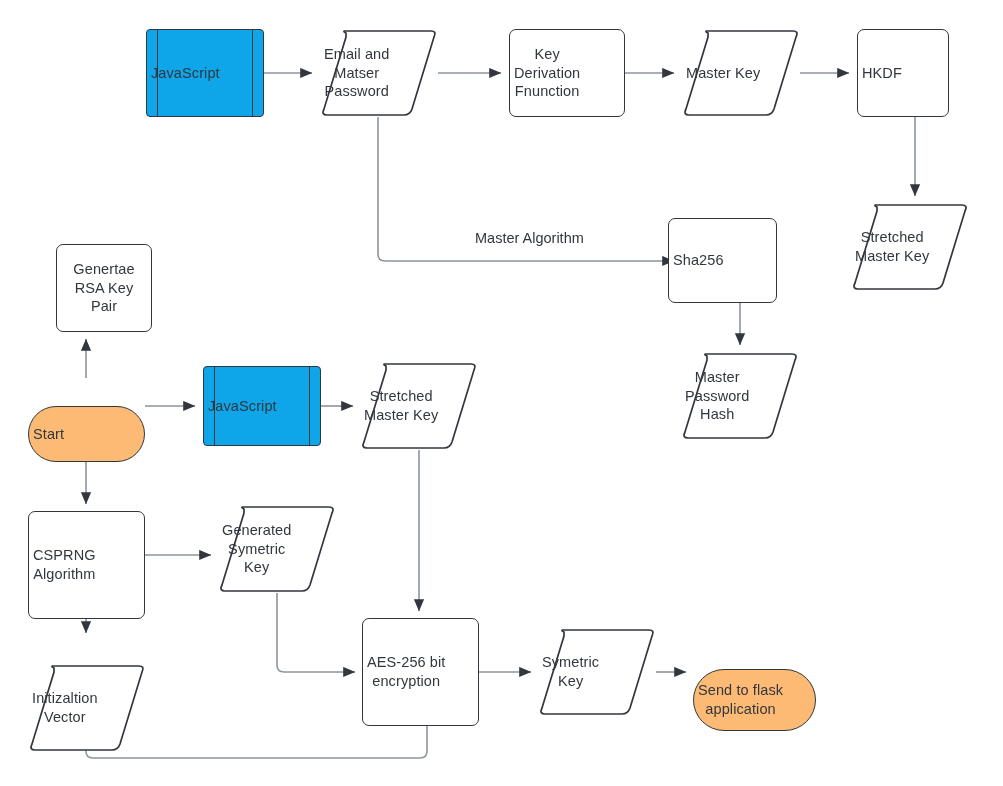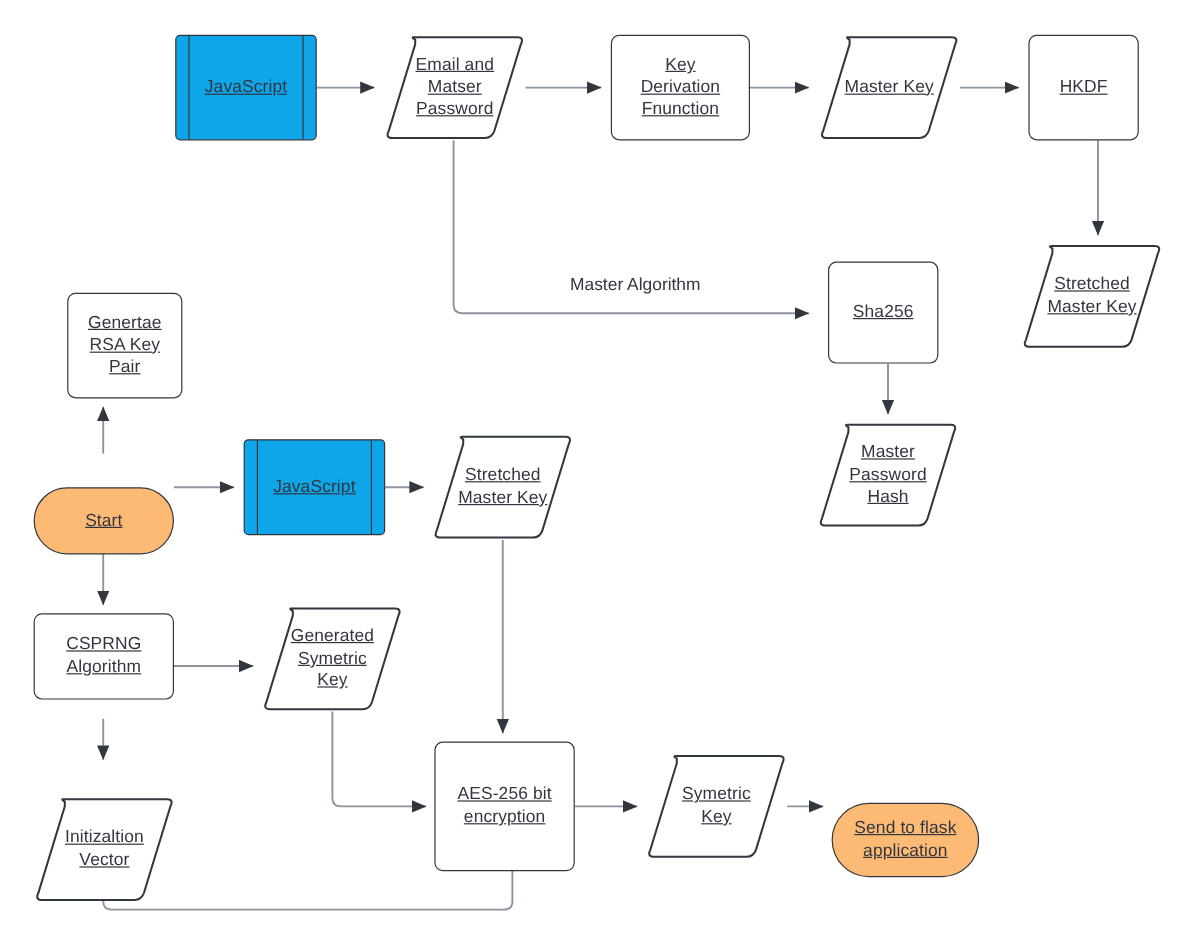--- a/index.html
+++ b/index.html
@@ -23,28 +23,26 @@
     left: 0;
     top: 0;
     width: 1003px;
     height: 786px;
   }
   .node {
     position: absolute;
     box-sizing: border-box;
     display: flex;
     align-items: center;
-    justify-content: center;
     text-align: center;
     color: #32373f;
     font-size: 14.5px;
     line-height: 1.28;
     letter-spacing: 0.1px;
     z-index: 3;
-    text-decoration: underline;
   }
   .node .label {
     position: relative;
     z-index: 4;
     padding: 0 4px;
     white-space: pre-line;
   }
   
   .shape-process {
     border: 1.7px solid #32373f;
@@ -176,21 +174,21 @@
   </div>
 
   <div class="node shape-data" style="left:851px; top:203px; width:118px; height:88px;">
     <svg viewBox="0 0 118 88" preserveAspectRatio="none">
       <path d="M26,4 Q22,2 25.6,2 L111,2 Q117,2 114,8 L92,80 Q90,86 84,86 L7,86 Q1,86 4,80 L26,8 Z" fill="#ffffff" stroke="#32373f" stroke-width="1.7" vector-effect="non-scaling-stroke"></path>
     </svg>
     <span class="label">Stretched
 Master Key</span>
   </div>
 
-  <div class="node shape-process" style="left:690px; top:218px; width:92px; height:85px;">
+  <div class="node shape-process" style="left:668px; top:218px; width:109px; height:85px;">
     <span class="label">Sha256</span>
   </div>
 
   <div class="node shape-data" style="left:681px; top:352px; width:118px; height:88px;">
     <svg viewBox="0 0 118 88" preserveAspectRatio="none">
       <path d="M26,4 Q22,2 25.6,2 L111,2 Q117,2 114,8 L92,80 Q90,86 84,86 L7,86 Q1,86 4,80 L26,8 Z" fill="#ffffff" stroke="#32373f" stroke-width="1.7" vector-effect="non-scaling-stroke"></path>
     </svg>
     <span class="label">Master
 Password
 Hash</span>
@@ -212,21 +210,21 @@
   </div>
 
   <div class="node shape-data" style="left:360px; top:362px; width:118px; height:88px;">
     <svg viewBox="0 0 118 88" preserveAspectRatio="none">
       <path d="M26,4 Q22,2 25.6,2 L111,2 Q117,2 114,8 L92,80 Q90,86 84,86 L7,86 Q1,86 4,80 L26,8 Z" fill="#ffffff" stroke="#32373f" stroke-width="1.7" vector-effect="non-scaling-stroke"></path>
     </svg>
     <span class="label">Stretched
 Master Key</span>
   </div>
 
-  <div class="node shape-process" style="left:28px; top:511px; width:117px; height:72px;">
+  <div class="node shape-process" style="left:28px; top:511px; width:117px; height:108px;">
     <span class="label">CSPRNG
 Algorithm</span>
   </div>
 
   <div class="node shape-data" style="left:218px; top:505px; width:118px; height:88px;">
     <svg viewBox="0 0 118 88" preserveAspectRatio="none">
       <path d="M26,4 Q22,2 25.6,2 L111,2 Q117,2 114,8 L92,80 Q90,86 84,86 L7,86 Q1,86 4,80 L26,8 Z" fill="#ffffff" stroke="#32373f" stroke-width="1.7" vector-effect="non-scaling-stroke"></path>
     </svg>
     <span class="label">Generated
 Symetric

